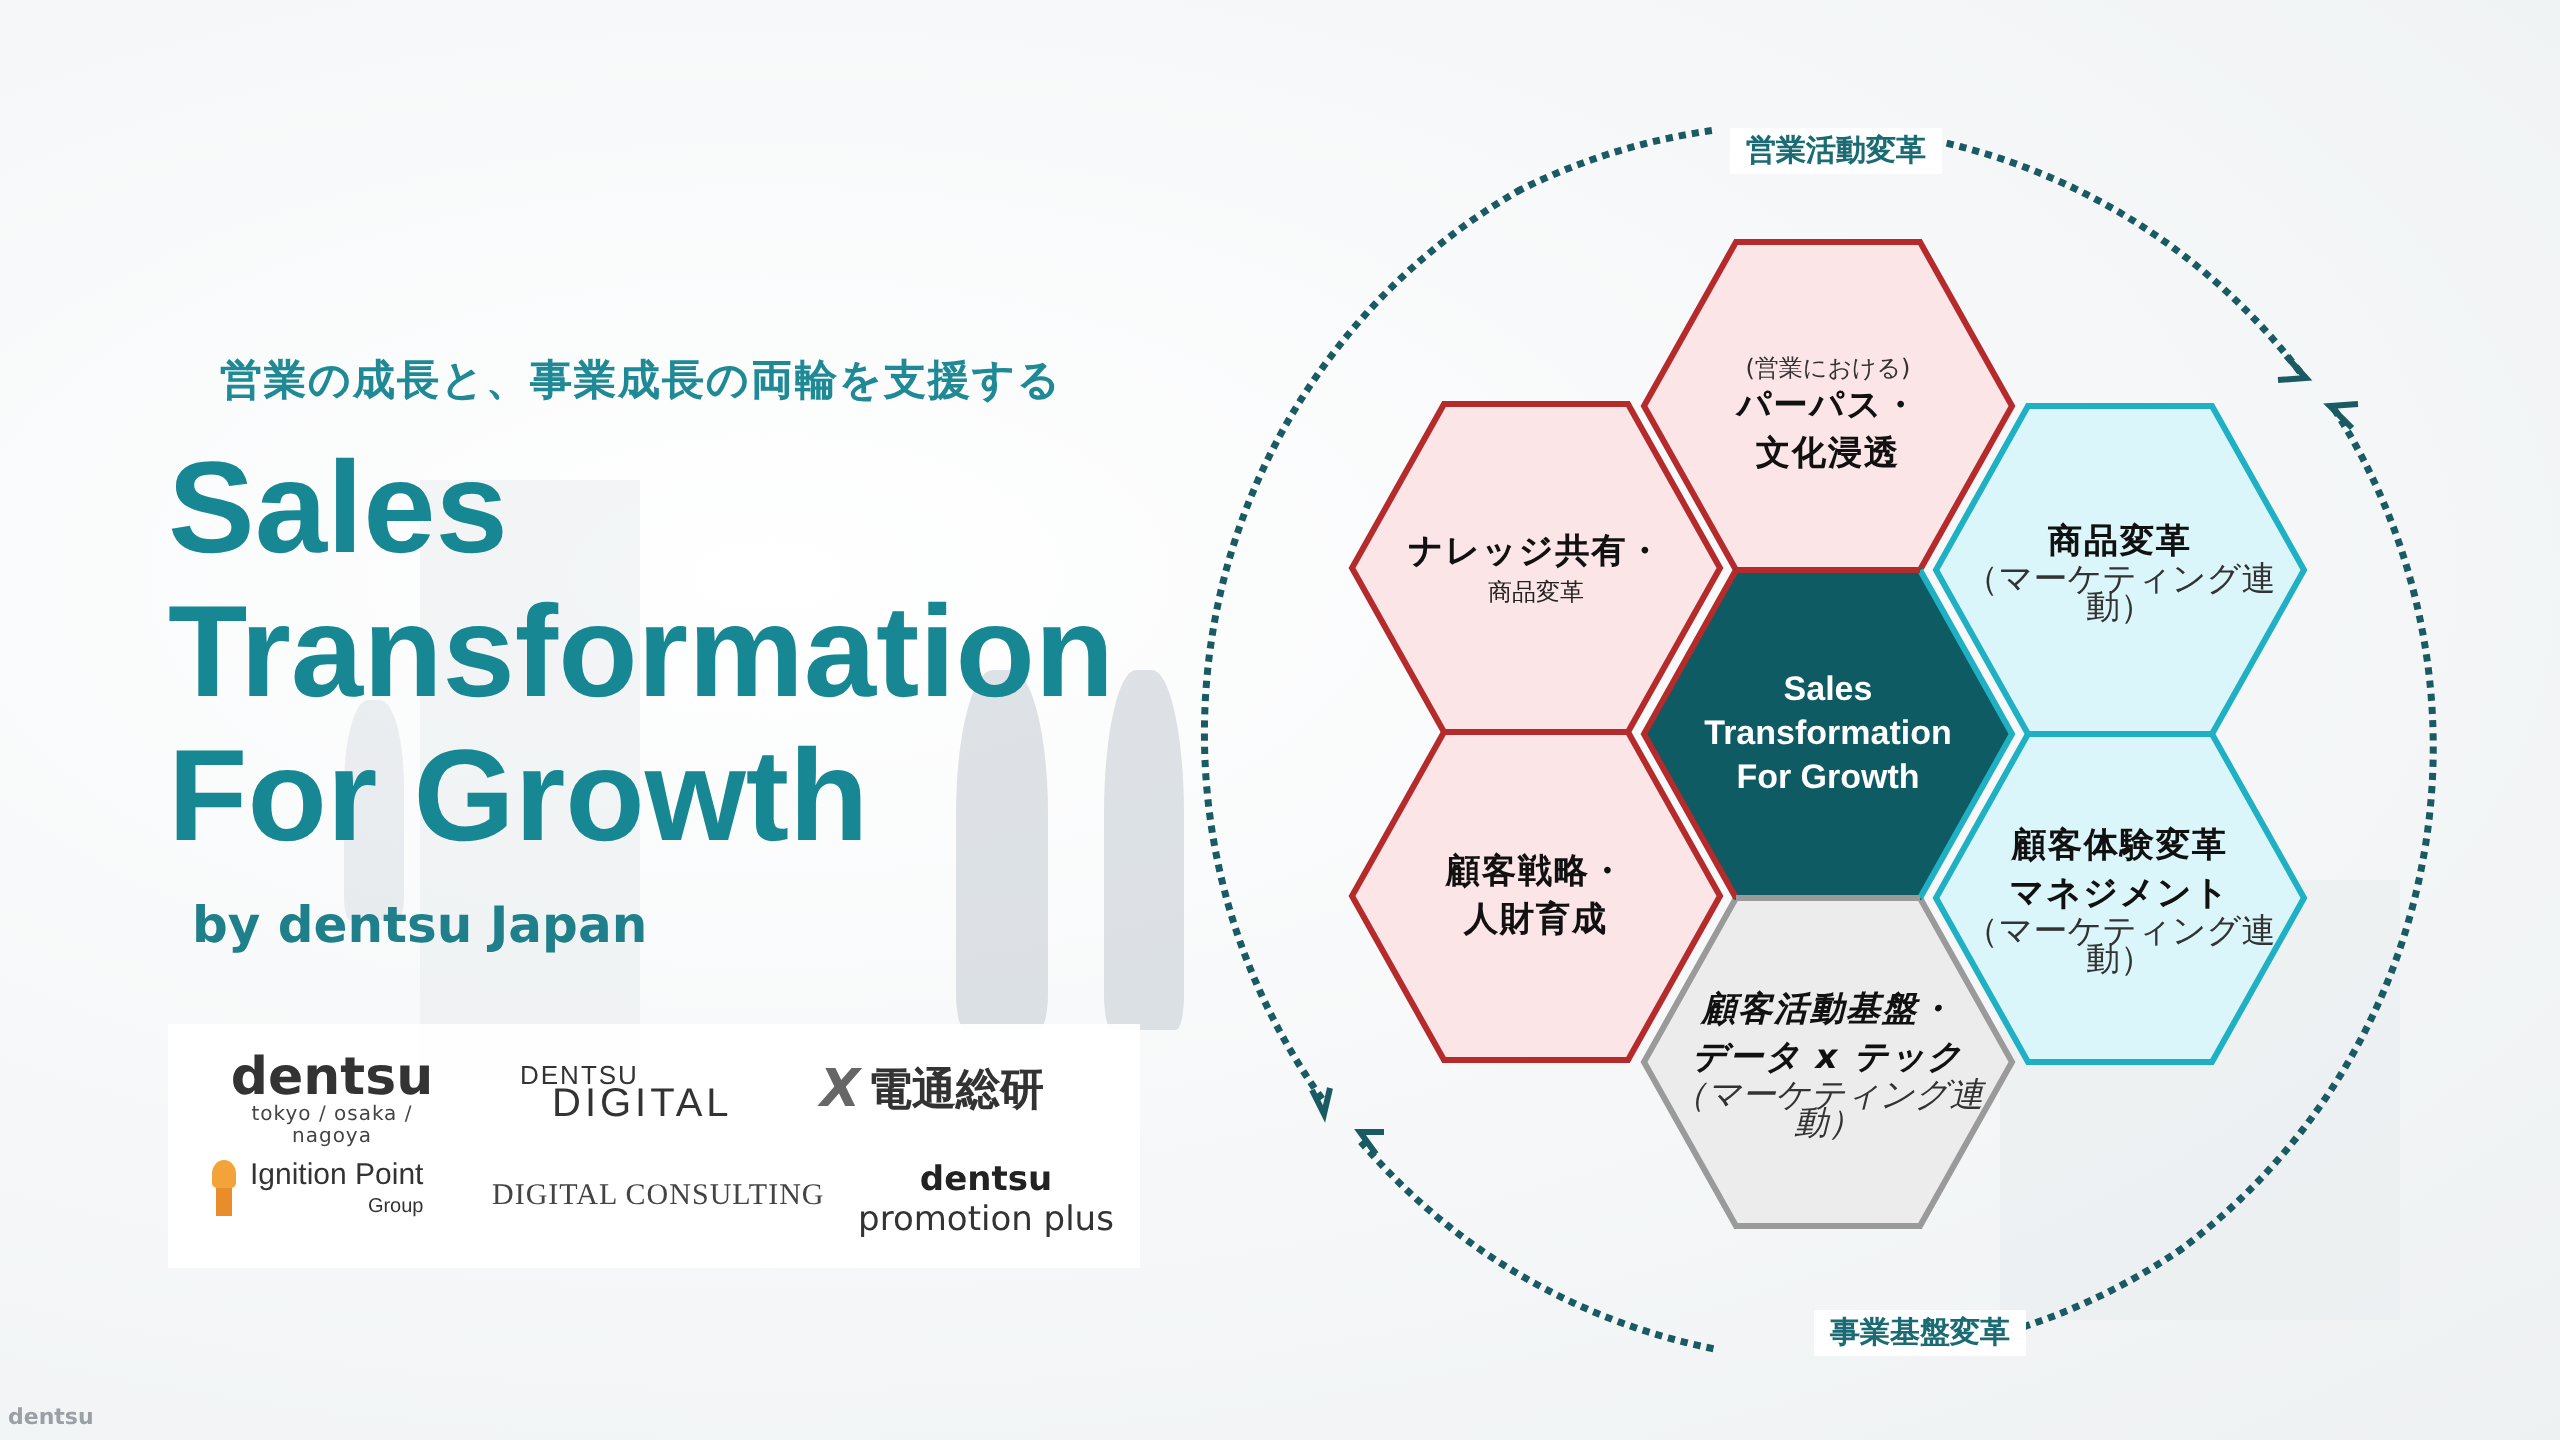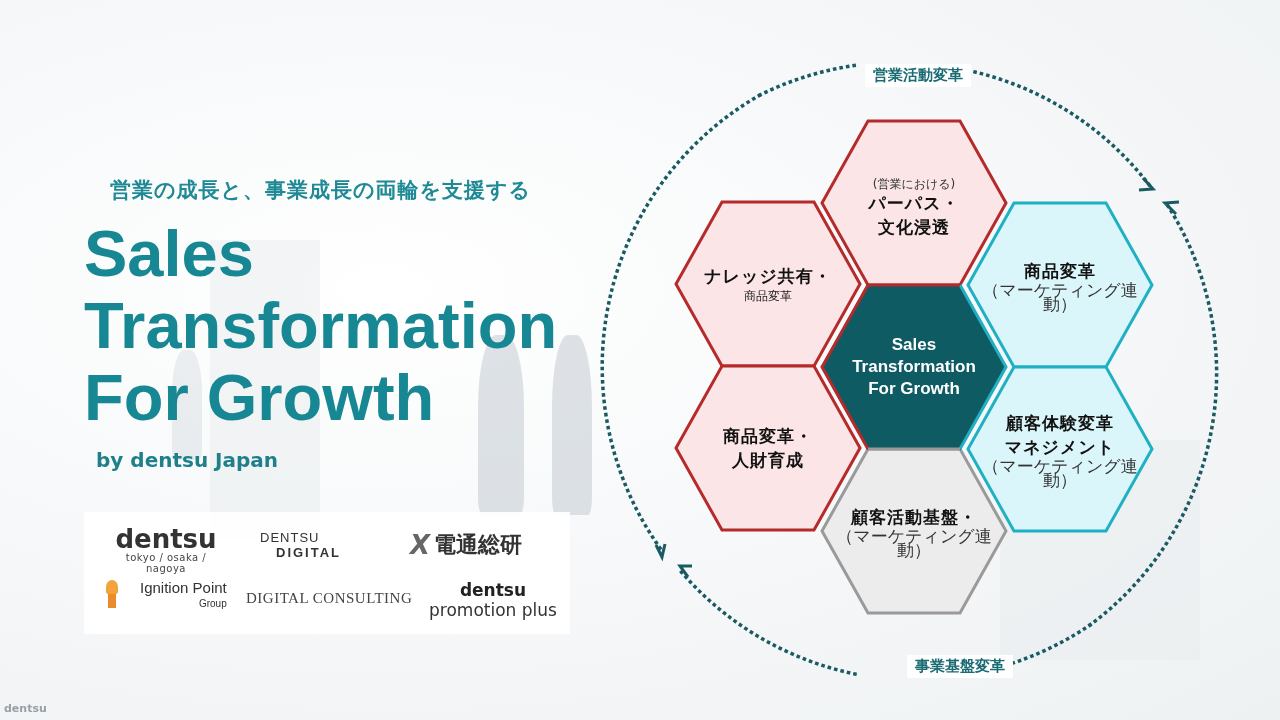--- a/index.html
+++ b/index.html
@@ -24,35 +24,35 @@
     margin-left: 24px;
   }
   .title {
     position: absolute; left: 84px; top: 218px;
     font-family: "Liberation Sans", sans-serif;
     font-size: 65px; font-weight: bold; line-height: 72px; color: #178893;
   }
   .title div { white-space: nowrap; }
   .byline {
     position: absolute; left: 96px; top: 448px;
-    font-size: 20px; font-weight: bold; color: #1f7f8a;
+    font-size: 25px; font-weight: bold; color: #1f7f8a;
   }
 
   .logos {
     position: absolute; left: 84px; top: 512px; width: 486px; height: 122px;
     background: rgba(255,255,255,.92);
   }
   .logo { position: absolute; color: #3a3a3a; text-align: center; }
   .logo-dentsu-main { font-family: "DejaVu Sans", sans-serif; font-weight: bold; font-size: 26px; line-height: 26px; color:#333; }
   .logo-small { font-size: 10px; color:#444; letter-spacing:.5px; }
   .logo-digital { font-family: "Liberation Sans", sans-serif; font-size: 13px; letter-spacing: 1px; line-height: 15px; color:#333; text-align:left; }
-  .logo-digital .big { font-size: 13px; letter-spacing: 2px; padding-left: 16px; border-bottom: 0; font-weight: bold; }
+  .logo-digital .big { font-size: 20px; letter-spacing: 2px; padding-left: 16px; border-bottom: 0; }
   .logo-soken { font-size: 22px; font-weight: bold; color:#333; display:flex; align-items:center; gap:4px; }
   .logo-soken .x { color:#666; font-size: 26px; font-weight:bold; font-style: italic; }
-  .logo-ignition { display:flex; align-items:flex-start; gap:20px; }
+  .logo-ignition { display:flex; align-items:flex-start; gap:5px; }
   .flame { width: 16px; height: 30px; position: relative; }
   .flame::before { content:""; position:absolute; left:2px; top:0; width:12px; height:14px; background:#f2a33a; border-radius: 50% 50% 20% 20%; }
   .flame::after { content:""; position:absolute; left:4px; top:14px; width:8px; height:14px; background:#e98c2a; }
   .ign-text { font-family: "Liberation Sans", sans-serif; font-size: 15px; color:#333; text-align:right; line-height:16px; }
   .ign-text .grp { font-size: 10px; }
   .logo-consulting { font-family: "Liberation Serif", serif; font-size: 15px; letter-spacing: .5px; color:#444; }
   .logo-promo { line-height: 20px; }
   .logo-promo .d { font-weight: bold; font-size: 17px; color:#222; }
   .logo-promo .p { font-size: 17px; color:#333; }
 
@@ -179,37 +179,38 @@
   <div class="main">パーパス・</div>
   <div class="main">文化浸透</div>
 </div>
 
 <div class="hex-label" style="left:768px;top:284px;">
   <div class="main">ナレッジ共有・</div>
   <div class="note-sm">商品変革</div>
 </div>
 
 <div class="hex-label" style="left:768px;top:448px;">
-  <div class="main">商品変革・</div>
+  <div class="main">顧客戦略・</div>
   <div class="main">人財育成</div>
 </div>
 
 <div class="hex-label" style="left:1060px;top:285px;">
   <div class="main">商品変革</div>
   <div class="note">（マーケティング連動）</div>
 </div>
 
 <div class="hex-label" style="left:1060px;top:449px;">
   <div class="main">顧客体験変革</div>
   <div class="main">マネジメント</div>
   <div class="note">（マーケティング連動）</div>
 </div>
 
-<div class="hex-label" style="left:914px;top:531px;">
+<div class="hex-label" style="left:914px;top:531px;font-style:italic;">
   <div class="main">顧客活動基盤・</div>
+  <div class="main">データ x テック</div>
   <div class="note">（マーケティング連動）</div>
 </div>
 
 <div class="hex-label center-hex" style="left:914px;top:367px;">
   <div class="main">Sales</div>
   <div class="main">Transformation</div>
   <div class="main">For Growth</div>
 </div>
 
 </body></html>

